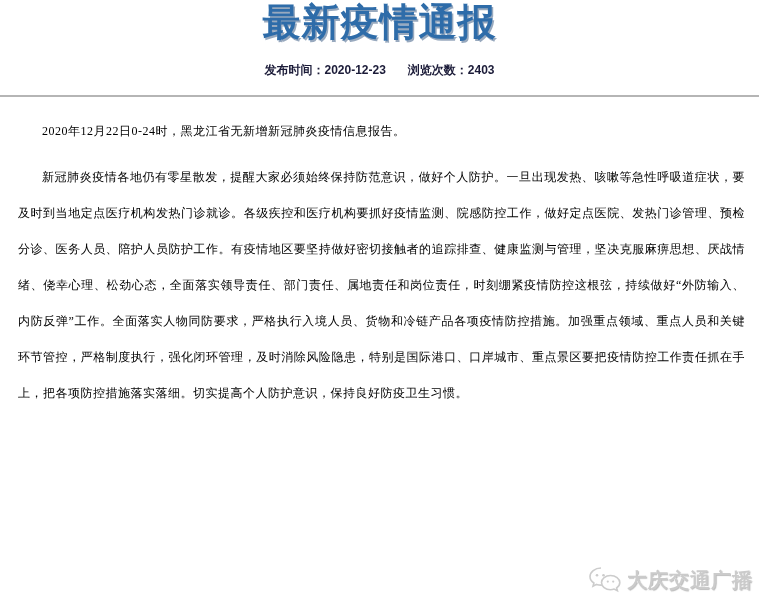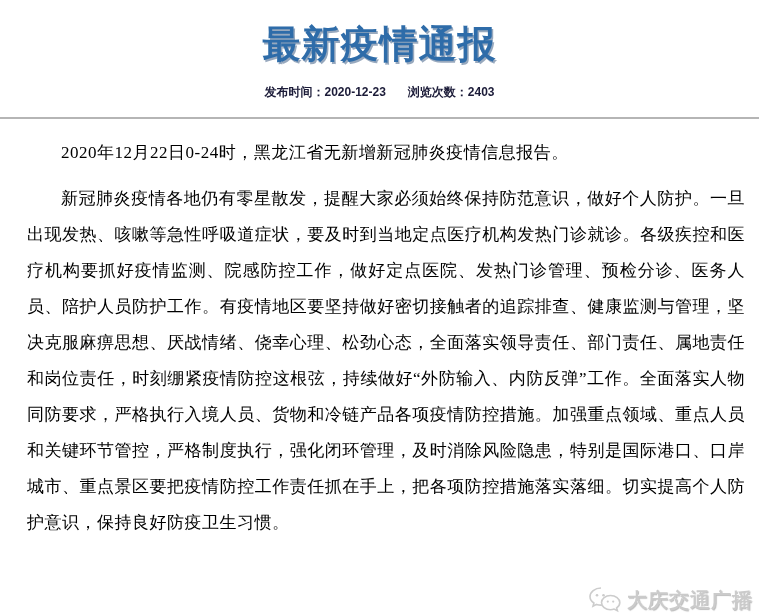--- a/index.html
+++ b/index.html
@@ -12,21 +12,20 @@
     height: 613px;
     position: relative;
     overflow: hidden;
     font-family: "Liberation Serif", "DejaVu Serif", serif;
   }
   .page-header {
     text-align: center;
   }
   .page-title {
     margin: 0;
-    padding-top: 22px;
     font-family: "Liberation Sans", "DejaVu Sans", sans-serif;
     font-size: 38px;
     line-height: 44px;
     font-weight: bold;
     color: #2e6ca9;
     letter-spacing: 1px;
     text-shadow: 1.5px 1.5px 0 rgba(27,64,110,0.45);
   }
   .meta-line {
     margin-top: 17px;
@@ -41,36 +40,35 @@
   .divider {
     margin-top: 16px;
     border: 0;
     border-top: 2px solid #b5b5b5;
     height: 0;
   }
   .article {
     padding: 8px 14px 0 14px;
   }
   .article p {
-    margin: 0 0 10px 13px;
-    font-size: 17px;
+    margin: 0 0 10px 4px;
+    font-size: 12px;
     line-height: 36px;
     color: #000000;
     text-align: justify;
     text-indent: 2em;
     letter-spacing: 0.5px;
   }
   .watermark {
     position: absolute;
     right: 6px;
     top: 566px;
     display: flex;
     align-items: center;
     gap: 5px;
-    margin-top: 20px;
   }
   .watermark-text {
     font-family: "Liberation Sans", "DejaVu Sans", sans-serif;
     font-size: 20px;
     font-weight: bold;
     color: #cbcbcb;
     text-shadow: -1px -1px 0 #ffffff, 1px 1px 1px #bdbdbd;
     letter-spacing: 1px;
   }
   .watermark-icon svg { display: block; }

